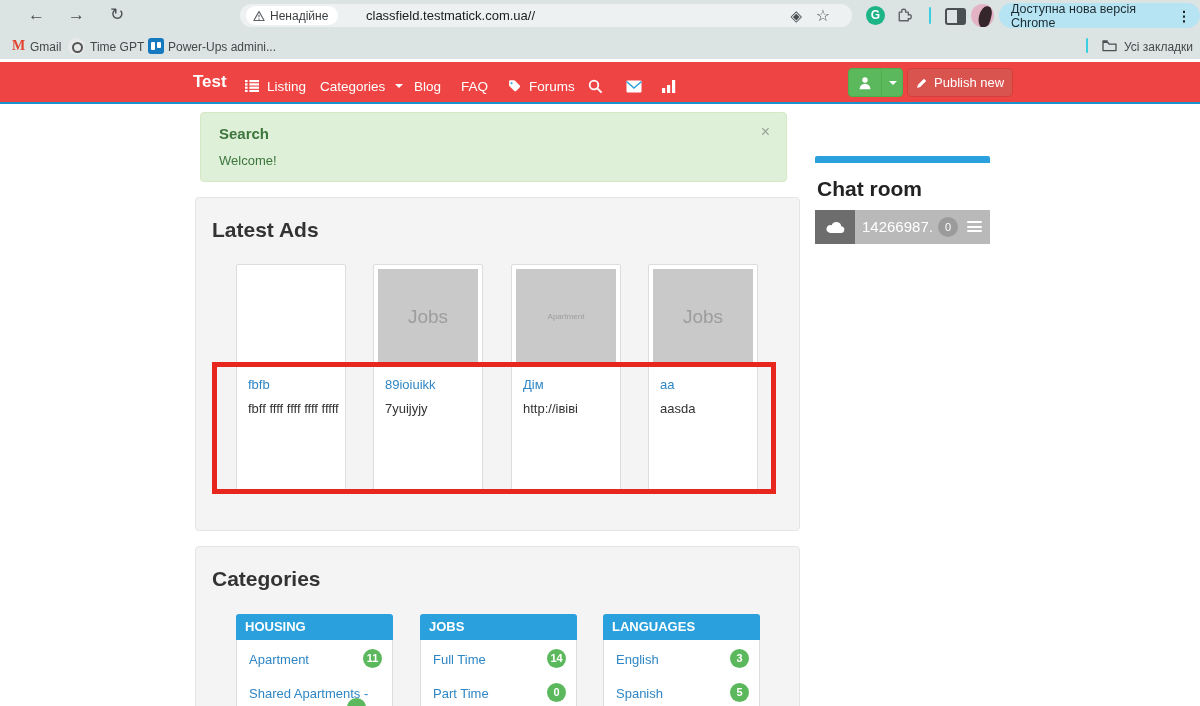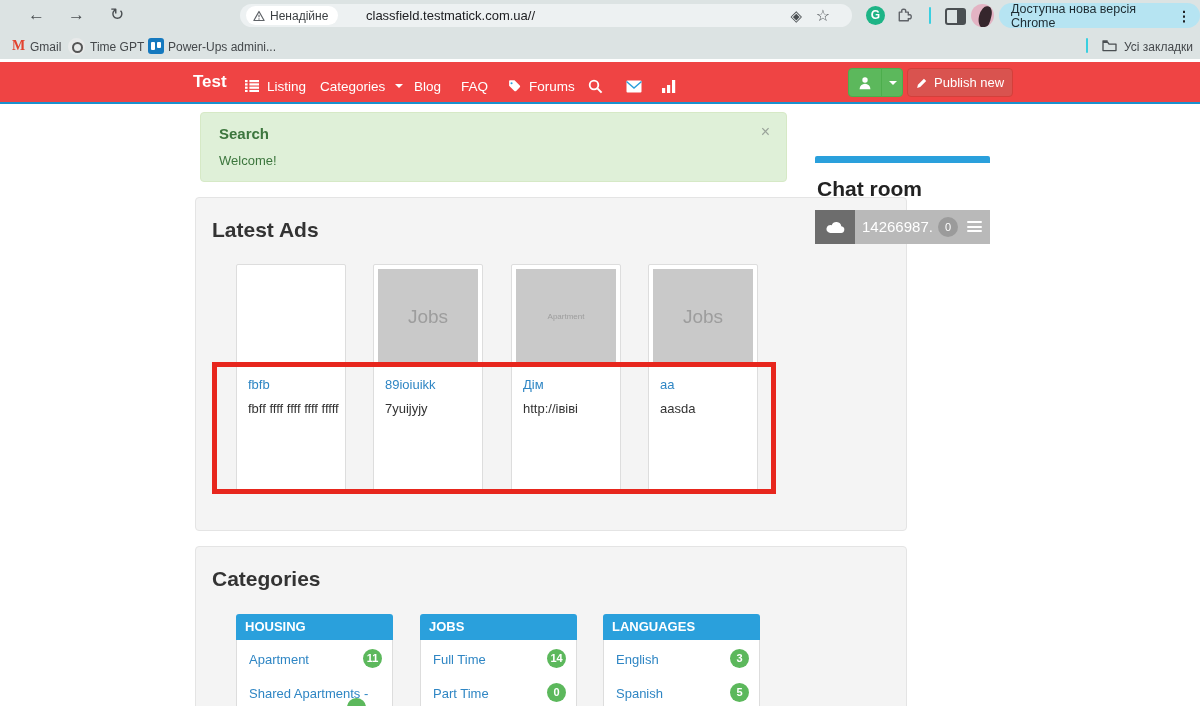--- a/index.html
+++ b/index.html
@@ -47,21 +47,21 @@
                background:#d9534f;border:1px solid #d43f3a;border-radius:4px;color:#fff;font-size:13px;padding:0 8px;cursor:pointer;}
 
   
   #alert{position:absolute;left:200px;top:112px;width:585px;height:68px;background:#dff0d8;
          border:1px solid #d6e9c6;border-radius:4px;color:#3c763d;}
   #alert .ttl{position:absolute;left:18px;top:12px;font-size:15px;font-weight:bold;}
   #alert .msg{position:absolute;left:18px;top:40px;font-size:13px;}
   #alert .close{position:absolute;right:16px;top:10px;font-size:16px;color:#9aa39a;cursor:pointer;}
 
   
-  .panel{position:absolute;left:195px;width:712px;background:#f4f4f4;border:1px solid #e4e4e4;border-radius:4px;box-sizing:border-box;}
+  .panel{position:absolute;left:195px;width:605px;background:#f4f4f4;border:1px solid #e4e4e4;border-radius:4px;box-sizing:border-box;}
   .panel-title{position:absolute;left:16px;top:20px;font-size:21px;font-weight:bold;color:#333;}
 
   
   .ad-card{position:absolute;top:66px;width:110px;height:228px;background:#fff;border:1px solid #ddd;border-radius:2px;box-sizing:border-box;}
   .ad-img{position:absolute;left:4px;right:4px;top:4px;height:95px;background:#c9c9c9;text-align:center;}
   .ad-img span{display:inline-block;line-height:95px;color:#9d9d9d;}
   .ph-sm{font-size:8px;}
   .ph-lg{font-size:19px;}
   .ad-title{position:absolute;left:11px;top:112px;font-size:13px;color:#2f86c4;text-decoration:none;cursor:pointer;}
   .ad-desc{position:absolute;left:11px;top:136px;font-size:13px;color:#333;white-space:nowrap;}

